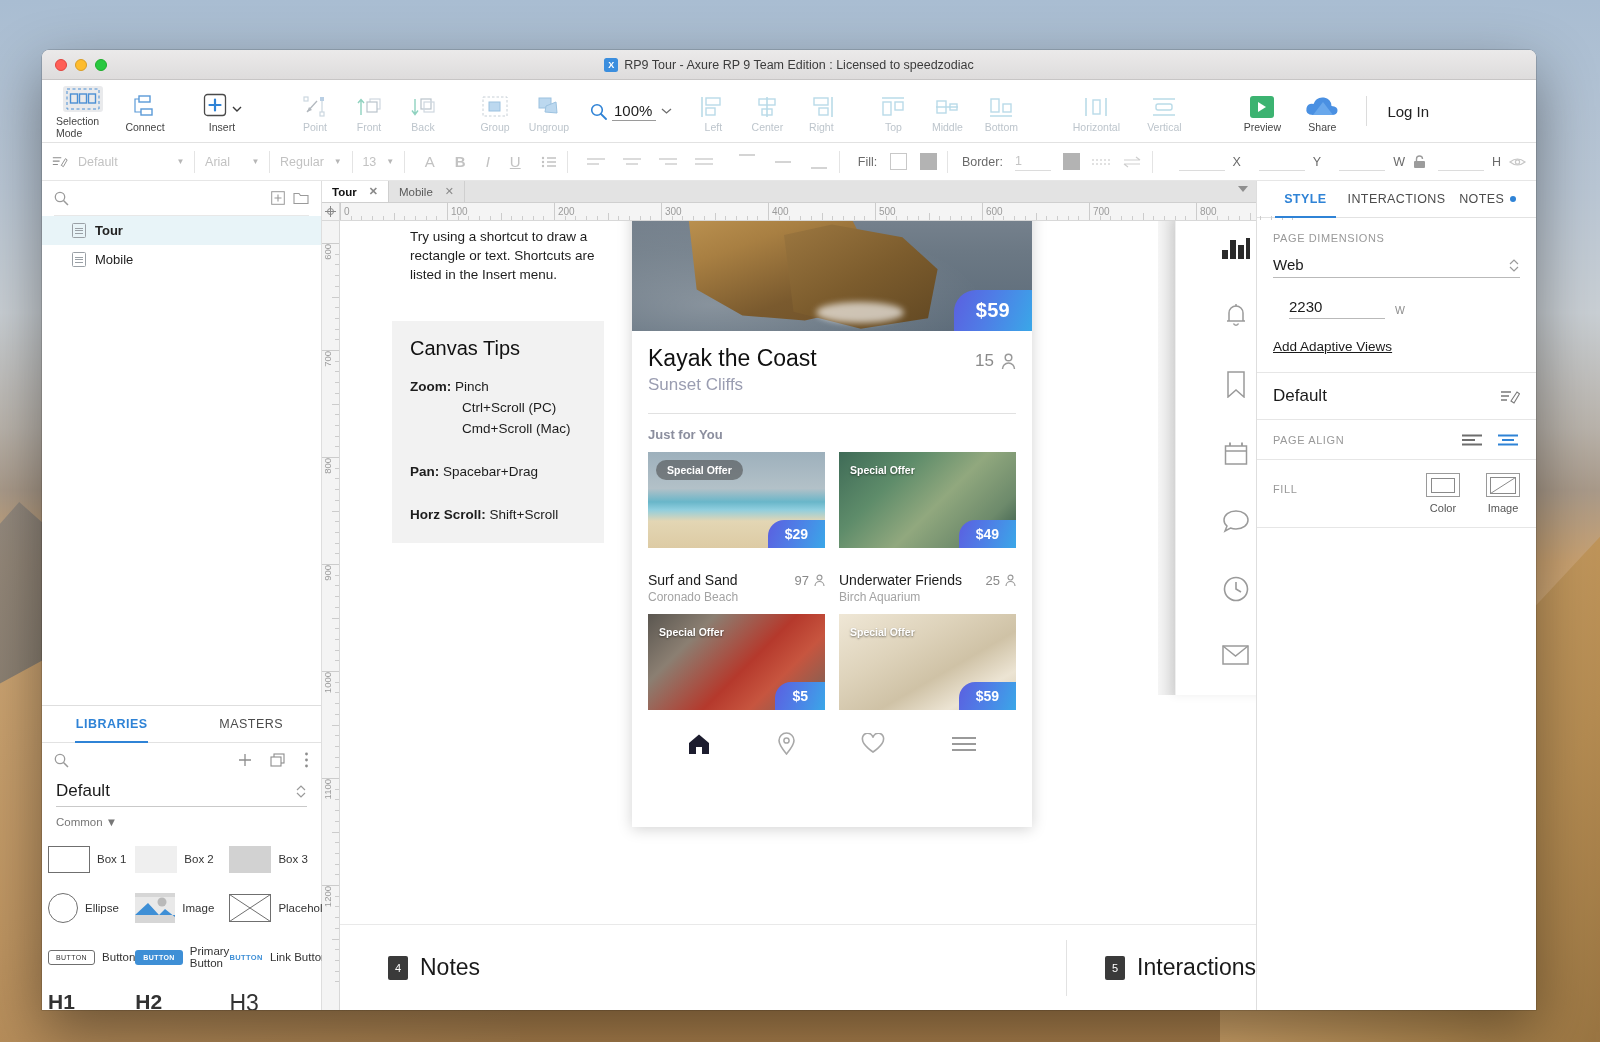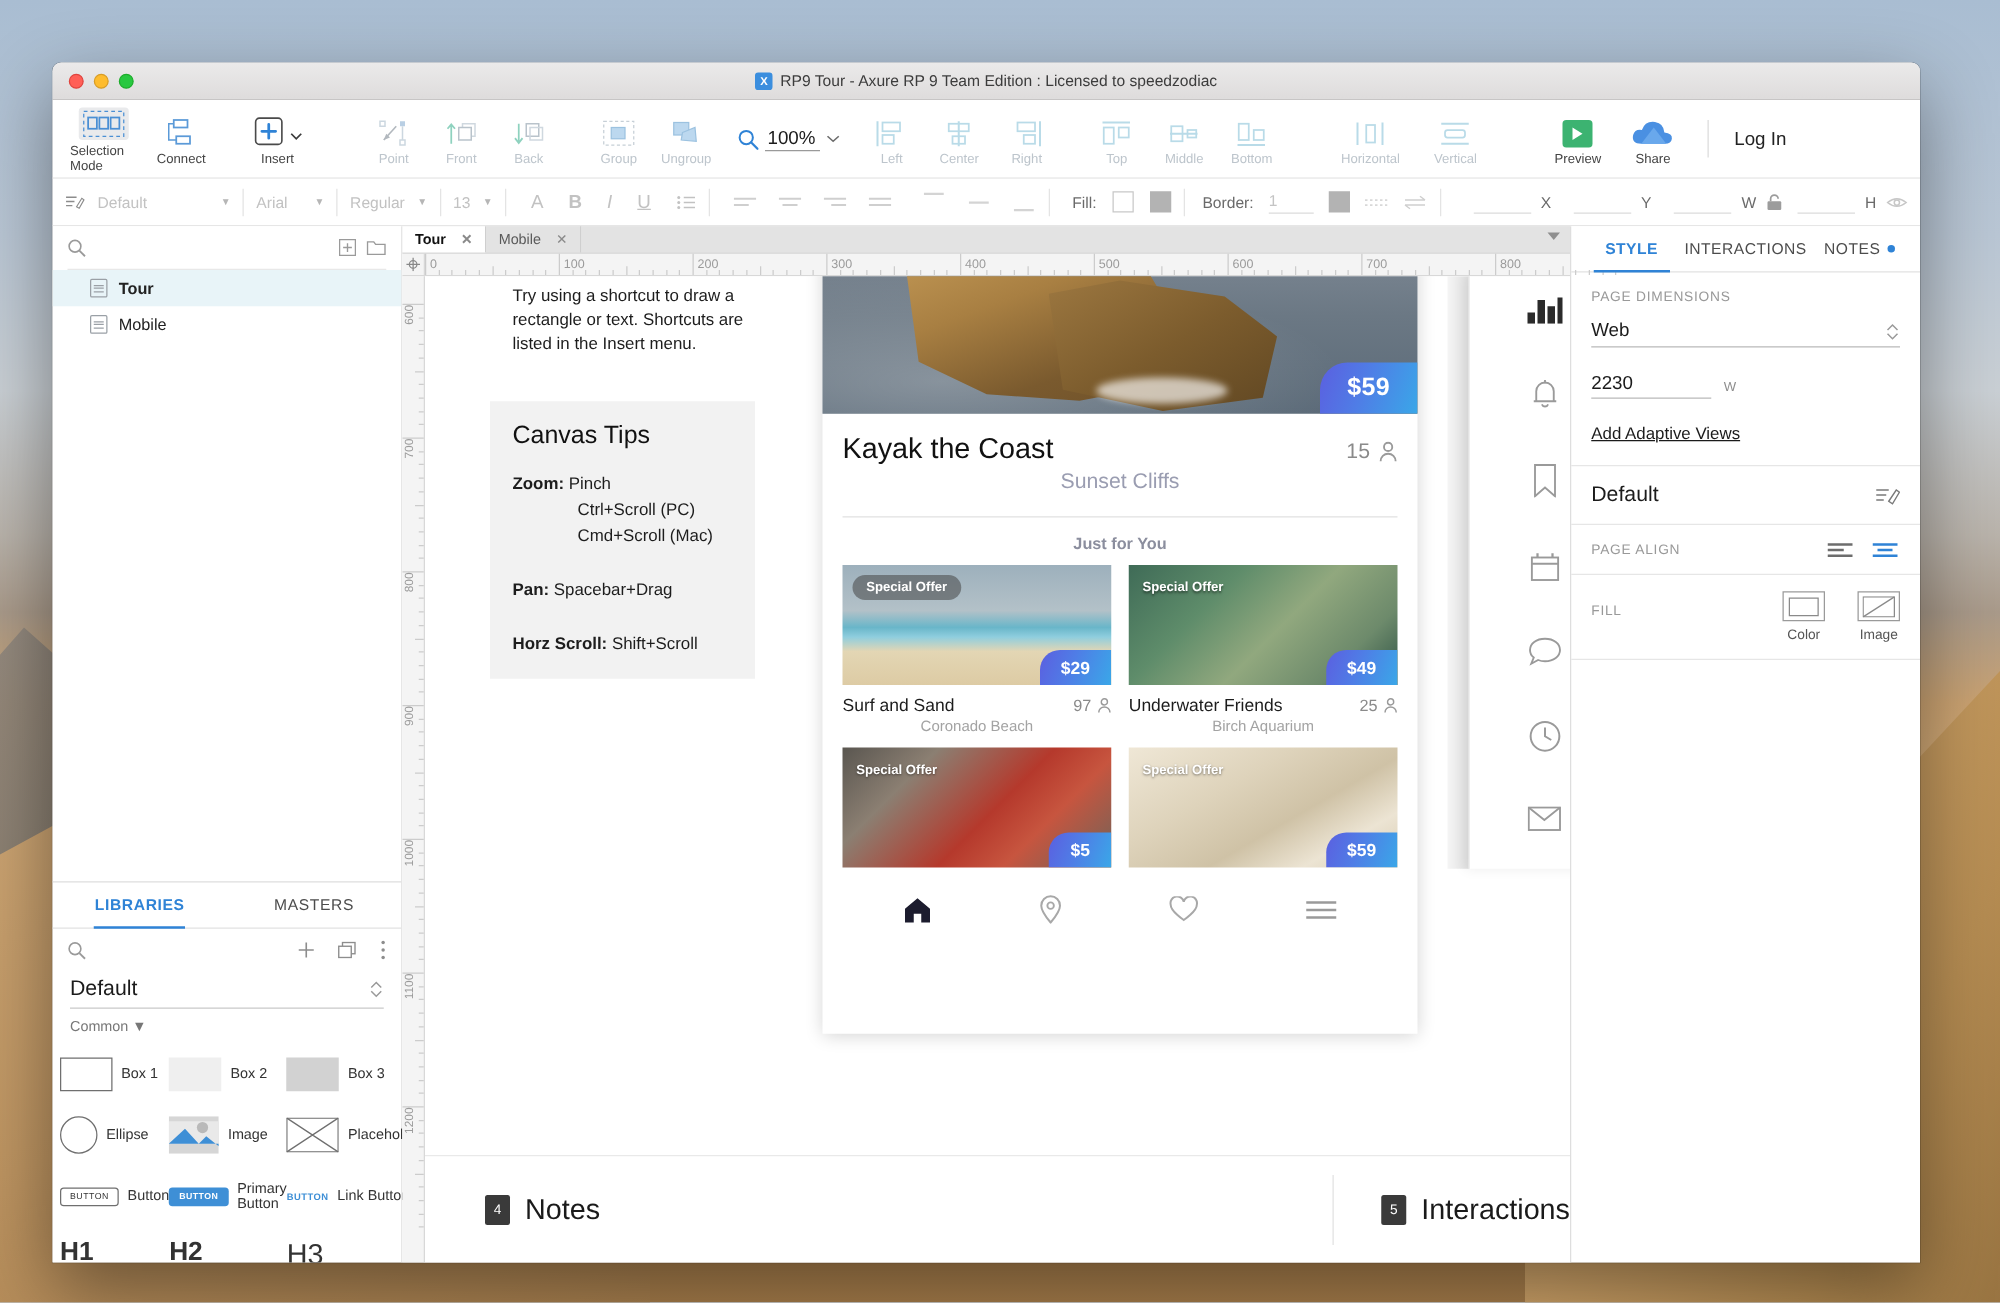--- a/index.html
+++ b/index.html
@@ -155,22 +155,22 @@
   
   #tipText{ position:absolute; left:70px; top:6px; width:205px; font-size:13.5px; line-height:19px; color:#1d1d1d; }
   #tipsBox{ position:absolute; left:52px; top:100px; width:212px; background:#f2f2f2; padding:16px 0 18px 18px; }
   #tipsBox h3{ font-size:20px; font-weight:normal; color:#111; margin-bottom:16px; }
   .tline{ font-size:13.5px; color:#1d1d1d; line-height:21px; }
   .tline b{ font-weight:bold; }
   .tindent{ padding-left:52px; }
 
   
   #phone{
-    position:absolute; left:318px; top:-20px; width:476px; height:626px;
-    background:#fff; box-shadow:0 2px 14px rgba(0,0,0,.18);text-align:center;
+    position:absolute; left:292px; top:-20px; width:400px; height:626px;
+    background:#fff; box-shadow:0 2px 14px rgba(0,0,0,.18);
   }
   #hero{ position:relative; height:130px; overflow:hidden;
     background:
       radial-gradient(ellipse at 20% 80%, rgba(255,255,255,.25), transparent 60%),
       linear-gradient(to bottom,#7b8692 0%,#6b7884 40%,#5b6a78 100%);
   }
   #heroRock{
     position:absolute; left:12%; top:-4%; width:52%; height:100%;
     background:linear-gradient(160deg,#c49a57 0%,#a87f42 35%,#7a5a2e 70%,#6d5029 100%);
     clip-path:polygon(4% 16%, 26% 0%, 48% 10%, 62% 2%, 82% 16%, 92% 48%, 88% 86%, 60% 96%, 30% 92%, 8% 72%);
@@ -201,21 +201,21 @@
   .badge{
     position:absolute; left:8px; top:8px; font-size:10.5px; font-weight:bold; color:#fff;
     background:rgba(70,70,70,.55); padding:4px 11px; border-radius:11px;
   }
   .badge.flat{ background:transparent; padding:4px 3px; text-shadow:0 1px 2px rgba(0,0,0,.5); }
   .tagsm{
     position:absolute; right:0; bottom:0; padding:6px 17px;
     background:linear-gradient(110deg,#5b5fe0 0%,#4f7de6 45%,#3aa7e8 100%);
     border-top-left-radius:16px; color:#fff; font-size:14px; font-weight:bold;
   }
-  .crow{ display:flex; justify-content:space-between; align-items:baseline; padding-top:8px; }
+  .crow{ display:flex; justify-content:space-between; align-items:baseline; padding-top:24px; }
   .cname{ font-size:14px; color:#1c1c1c; }
   .cnum{ font-size:13px; color:#8a8a8a; display:flex; align-items:center; gap:5px; }
   .cplace{ font-size:12px; color:#a3a3a3; padding-top:2px; }
   .th-beach{ background:linear-gradient(to bottom,#9db0bc 0%,#b3c1c8 38%,#69b6c9 52%,#8fcede 60%,#e3d6b4 72%,#ddcba4 100%); }
   .th-turtle{ background:linear-gradient(135deg,#3f6b57 0%,#5e8c6a 30%,#91a87e 55%,#6d8a6b 80%,#2f5346 100%); }
   .th-coffee{ background:linear-gradient(135deg,#5a5650 0%,#8b7f72 25%,#b5392c 55%,#c7553f 72%,#6e6459 100%); }
   .th-bldg{ background:linear-gradient(150deg,#efe7d6 0%,#ded3bb 35%,#cfc2a6 60%,#ece4d3 80%,#d8cbb2 100%); }
   #navbar{ display:flex; justify-content:space-around; align-items:center; padding:22px 22px 14px; }
 
   
@@ -240,21 +240,21 @@
   
   #right{ width:280px; flex:0 0 280px; border-left:1px solid #dedede; background:#fff; display:flex; flex-direction:column; }
   .rtabs{ height:37px; display:flex; border-bottom:1px solid #e2e2e2; padding:0 6px; }
   .rtab{ flex:1; display:flex; align-items:center; justify-content:center; gap:6px; font-size:12.5px; letter-spacing:.4px; color:#4c4c4c; position:relative; }
   .rtab.active{ color:#2f83d6; font-weight:600; }
   .rtab.active:after{ content:""; position:absolute; left:14%; right:14%; bottom:-1px; height:2.5px; background:#2f83d6; }
   .bluedot{ width:6px;height:6px;border-radius:50%;background:#2f83d6; }
   .sect{ border-bottom:1px solid #e6e6e6; padding:14px 16px 18px; }
   .slabel{ font-size:11px; letter-spacing:.6px; color:#999; margin-bottom:12px; }
   .fieldline{ border-bottom:1px solid #b9b9b9; display:flex; align-items:center; justify-content:space-between; padding-bottom:4px; font-size:15px; color:#1b1b1b; }
-  .wfield{ display:flex; align-items:flex-end; gap:10px; margin-top:20px; }
+  .wfield{ display:flex; align-items:flex-end; gap:10px; margin-top:20px;margin-left:16px; }
   .wfield .inp{ width:96px; border-bottom:1px solid #b9b9b9; padding-bottom:3px; font-size:15px; color:#1b1b1b; }
   .wfield .u{ font-size:10.5px; color:#8d8d8d; padding-bottom:3px; }
   #adaptive{ margin-top:20px; font-size:13.5px; color:#1b1b1b; text-decoration:underline; }
   .rowsect{ border-bottom:1px solid #e6e6e6; padding:13px 16px; display:flex; align-items:center; justify-content:space-between; }
   #defName{ font-size:17px; color:#1b1b1b; }
   .alignicons{ display:flex; gap:14px; }
   .filloptions{ display:flex; gap:26px; }
   .fillopt{ display:flex; flex-direction:column; align-items:center; gap:5px; font-size:11px; color:#555; }
   .fillbox{ width:34px;height:24px;border:1px solid #9a9a9a; display:flex;align-items:center;justify-content:center; }
   svg{ display:block; }

